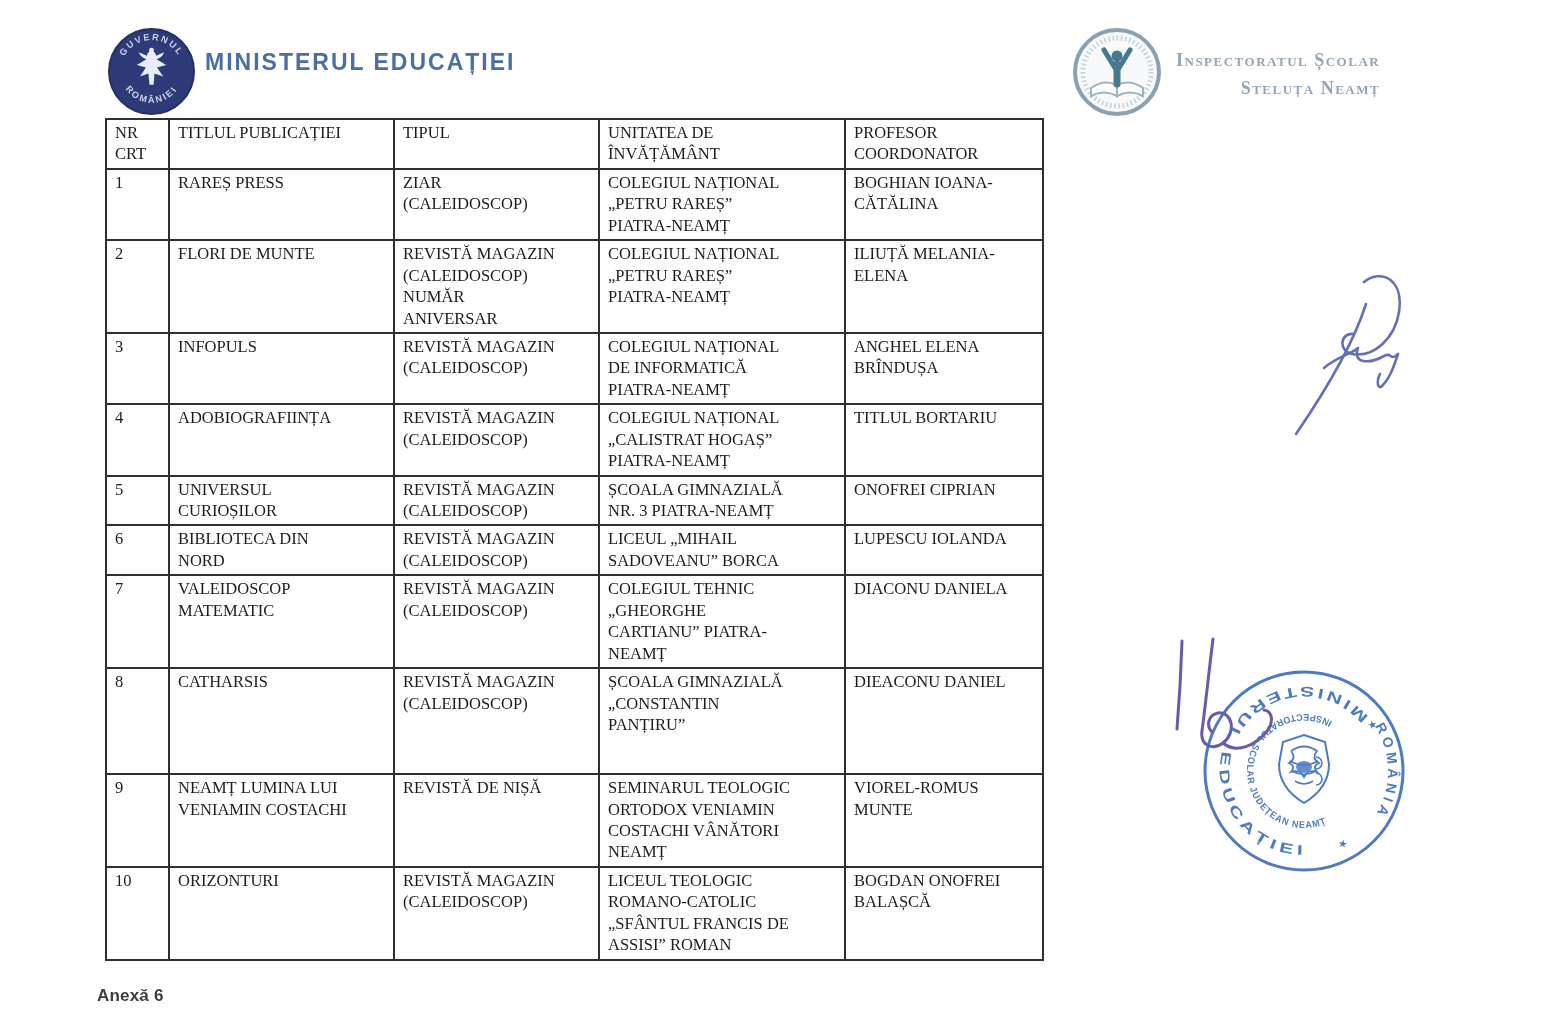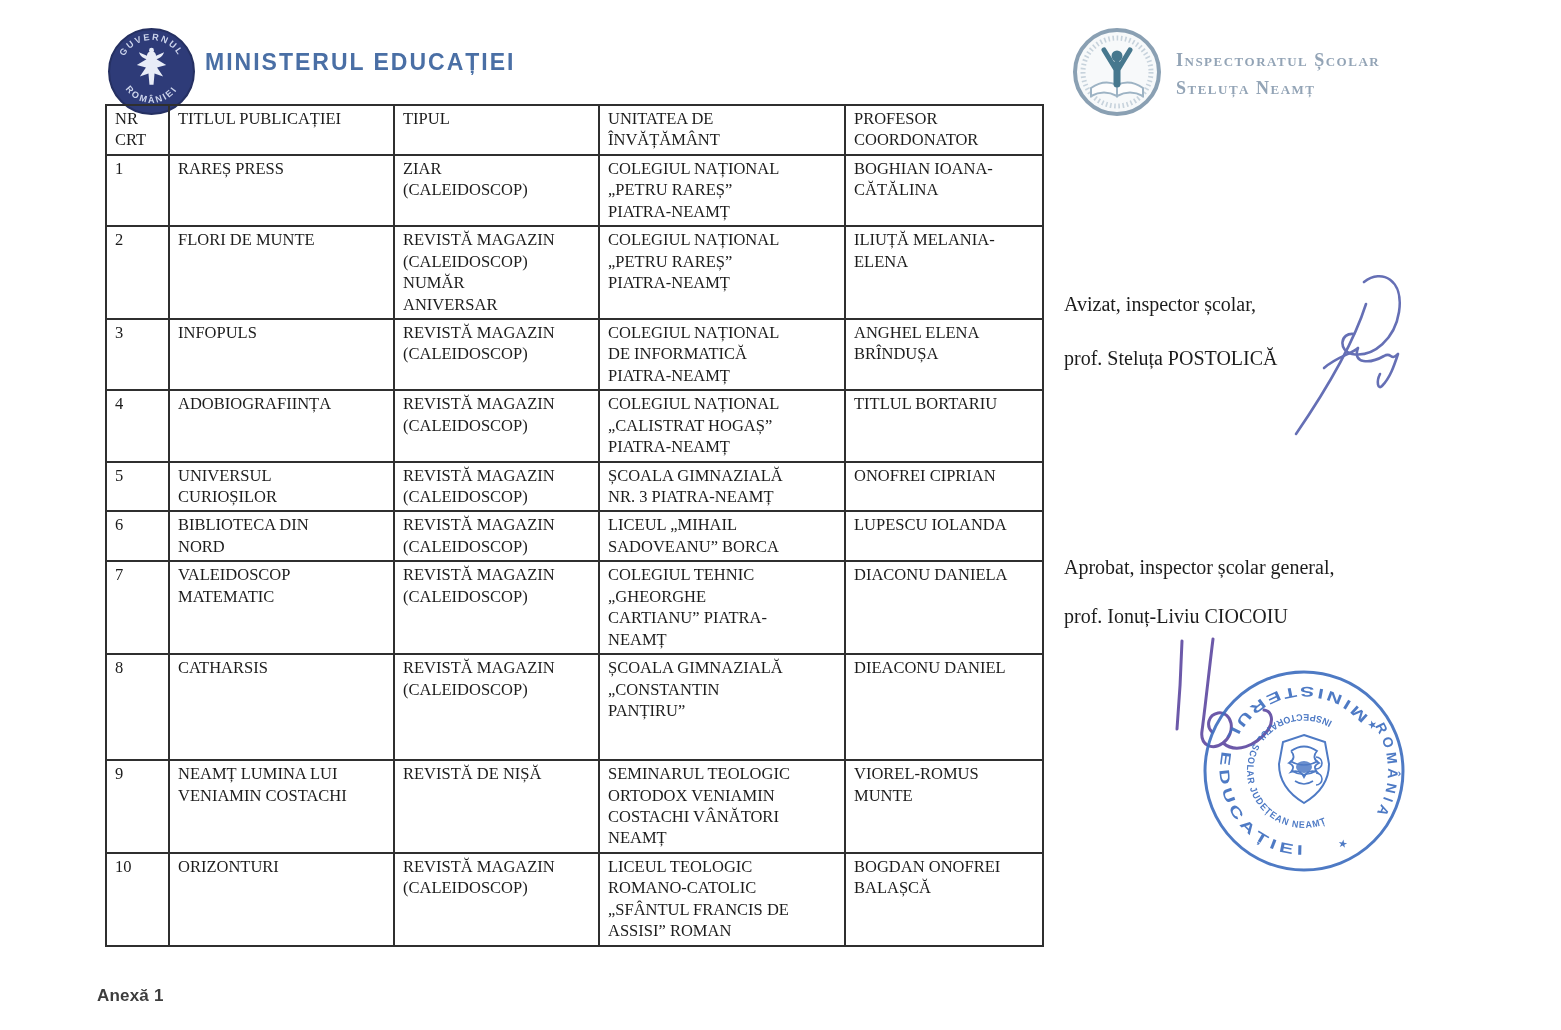--- a/index.html
+++ b/index.html
@@ -25,25 +25,25 @@
   .ministry-title{
     position:absolute;left:205px;top:49px;
     font-family:"Liberation Sans","DejaVu Sans",sans-serif;
     font-weight:bold;font-size:23px;letter-spacing:2px;color:var(--ministry-blue);
   }
   .isj-logo{position:absolute;left:1072px;top:27px;width:90px;height:90px}
   .isj-title{
     position:absolute;left:1176px;top:47px;
     font-family:"Liberation Serif","DejaVu Serif",serif;
     font-variant:small-caps;font-weight:bold;font-size:18px;line-height:1.55;
-    letter-spacing:1.5px;color:var(--isj-gray);
+    letter-spacing:1.5px;color:var(--isj-gray);text-align:right;
   }
   
   .pub-table{
-    position:absolute;left:105px;top:104px;width:937px;
+    position:absolute;left:105px;top:118px;width:937px;
     border-collapse:collapse;table-layout:fixed;
     font-size:16.5px;line-height:1.3;
   }
   .pub-table th,.pub-table td{
     border:2px solid var(--line);
     vertical-align:top;text-align:left;
     padding:2px 6px 3px 8px;
     white-space:pre-line;font-weight:normal;
     overflow:hidden;
   }
@@ -256,37 +256,29 @@
     <td>LICEUL TEOLOGIC
 ROMANO-CATOLIC
 „SFÂNTUL FRANCIS DE
 ASSISI” ROMAN</td>
     <td>BOGDAN ONOFREI
 BALAȘCĂ</td>
   </tr>
       </tbody>
   </table>
 
-  <div class="avizat-block">
-    <p>Avizat, inspector școlar,</p>
-    <p>prof. Steluța POSTOLICĂ</p>
-  </div>
 
   <svg class="sig-avizat" viewBox="0 0 140 168">
     <g class="sig-stroke-blue" stroke-width="2.6" opacity=".9">
       <path d="M 86 12 C 104 -2 126 10 121 42 C 117 68 96 88 74 84 C 60 81 62 62 76 64"></path>
       <path d="M 88 34 C 74 78 44 126 18 164"></path>
       <path d="M 46 98 C 60 86 74 84 80 78 C 74 94 92 94 106 86 C 114 81 112 92 120 84 C 116 96 112 108 104 116 C 100 120 98 112 102 104"></path>
     </g>
   </svg>
 
-  <div class="aprobat-block">
-    <p>Aprobat, inspector școlar general,</p>
-    <p>prof. Ionuț-Liviu CIOCOIU</p>
-  </div>
 
   <svg class="sig-aprobat" viewBox="0 0 118 126">
     <g class="sig-stroke-purple" stroke-width="3" opacity=".9">
       <path d="M 16 8 C 15 40 13 72 11 96"></path>
       <path d="M 47 6 C 43 38 39 76 36 98 C 34 112 46 118 57 110 C 71 99 66 78 52 80 C 42 82 40 93 46 99"></path>
       <path d="M 57 110 C 70 121 90 113 102 97 C 108 88 106 78 98 77"></path>
     </g>
   </svg>
 
   <svg class="stamp" viewBox="-105 -105 210 210">
@@ -309,15 +301,15 @@
     </text>
     <g>
       <path class="stamp-stroke" stroke-width="2" d="M 0 -36 L 21 -29 L 25 -7 Q 25 17 0 32 Q -25 17 -25 -7 L -21 -29 Z"></path>
       <path class="stamp-stroke" stroke-width="1.8" d="M -13 -20 q 13 -9 26 0 q -6 7 2 12 q -7 3 -2 9 q -9 -3 -13 5 q -4 -8 -13 -5 q 5 -6 -2 -9 q 8 -5 2 -12"></path>
       <path class="stamp-stroke" stroke-width="1.6" d="M -14 -10 q 14 8 28 0 M -12 0 q 12 7 24 0 M -9 10 q 9 6 18 0"></path>
       <ellipse cx="0" cy="-4" rx="8" ry="6" fill="var(--stamp-blue)" opacity=".85"></ellipse>
       <path class="stamp-stroke" stroke-width="1.6" d="M 12 -14 a 6 6 0 1 1 0 12 M 12 2 a 6 6 0 1 1 0 12"></path>
     </g>
   </svg>
 
-  <div class="annex">Anexă 1</div>
+  <div class="annex">Anexă 6</div>
 
 </div>
 
 </body></html>

